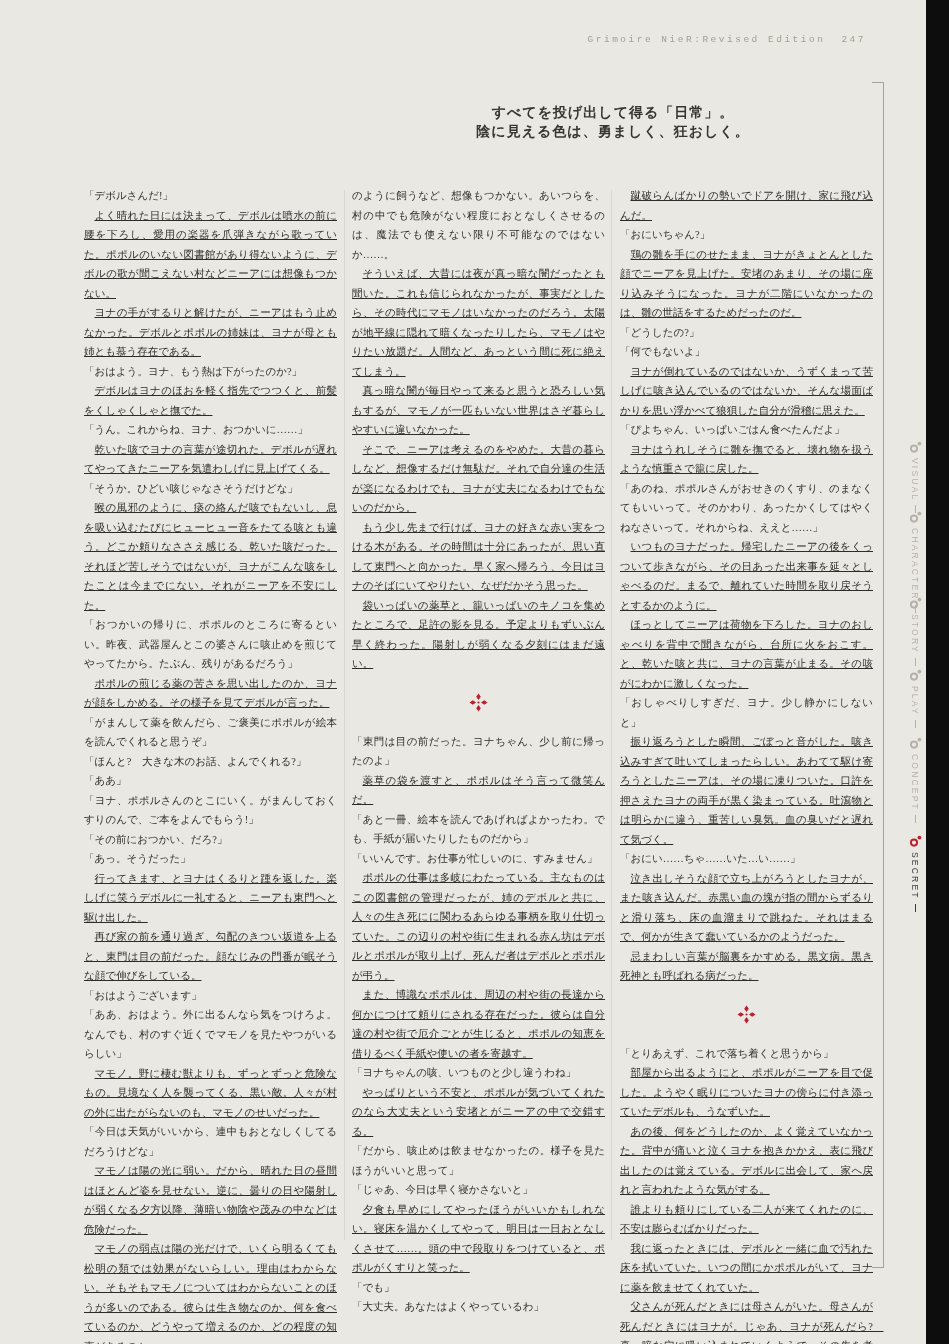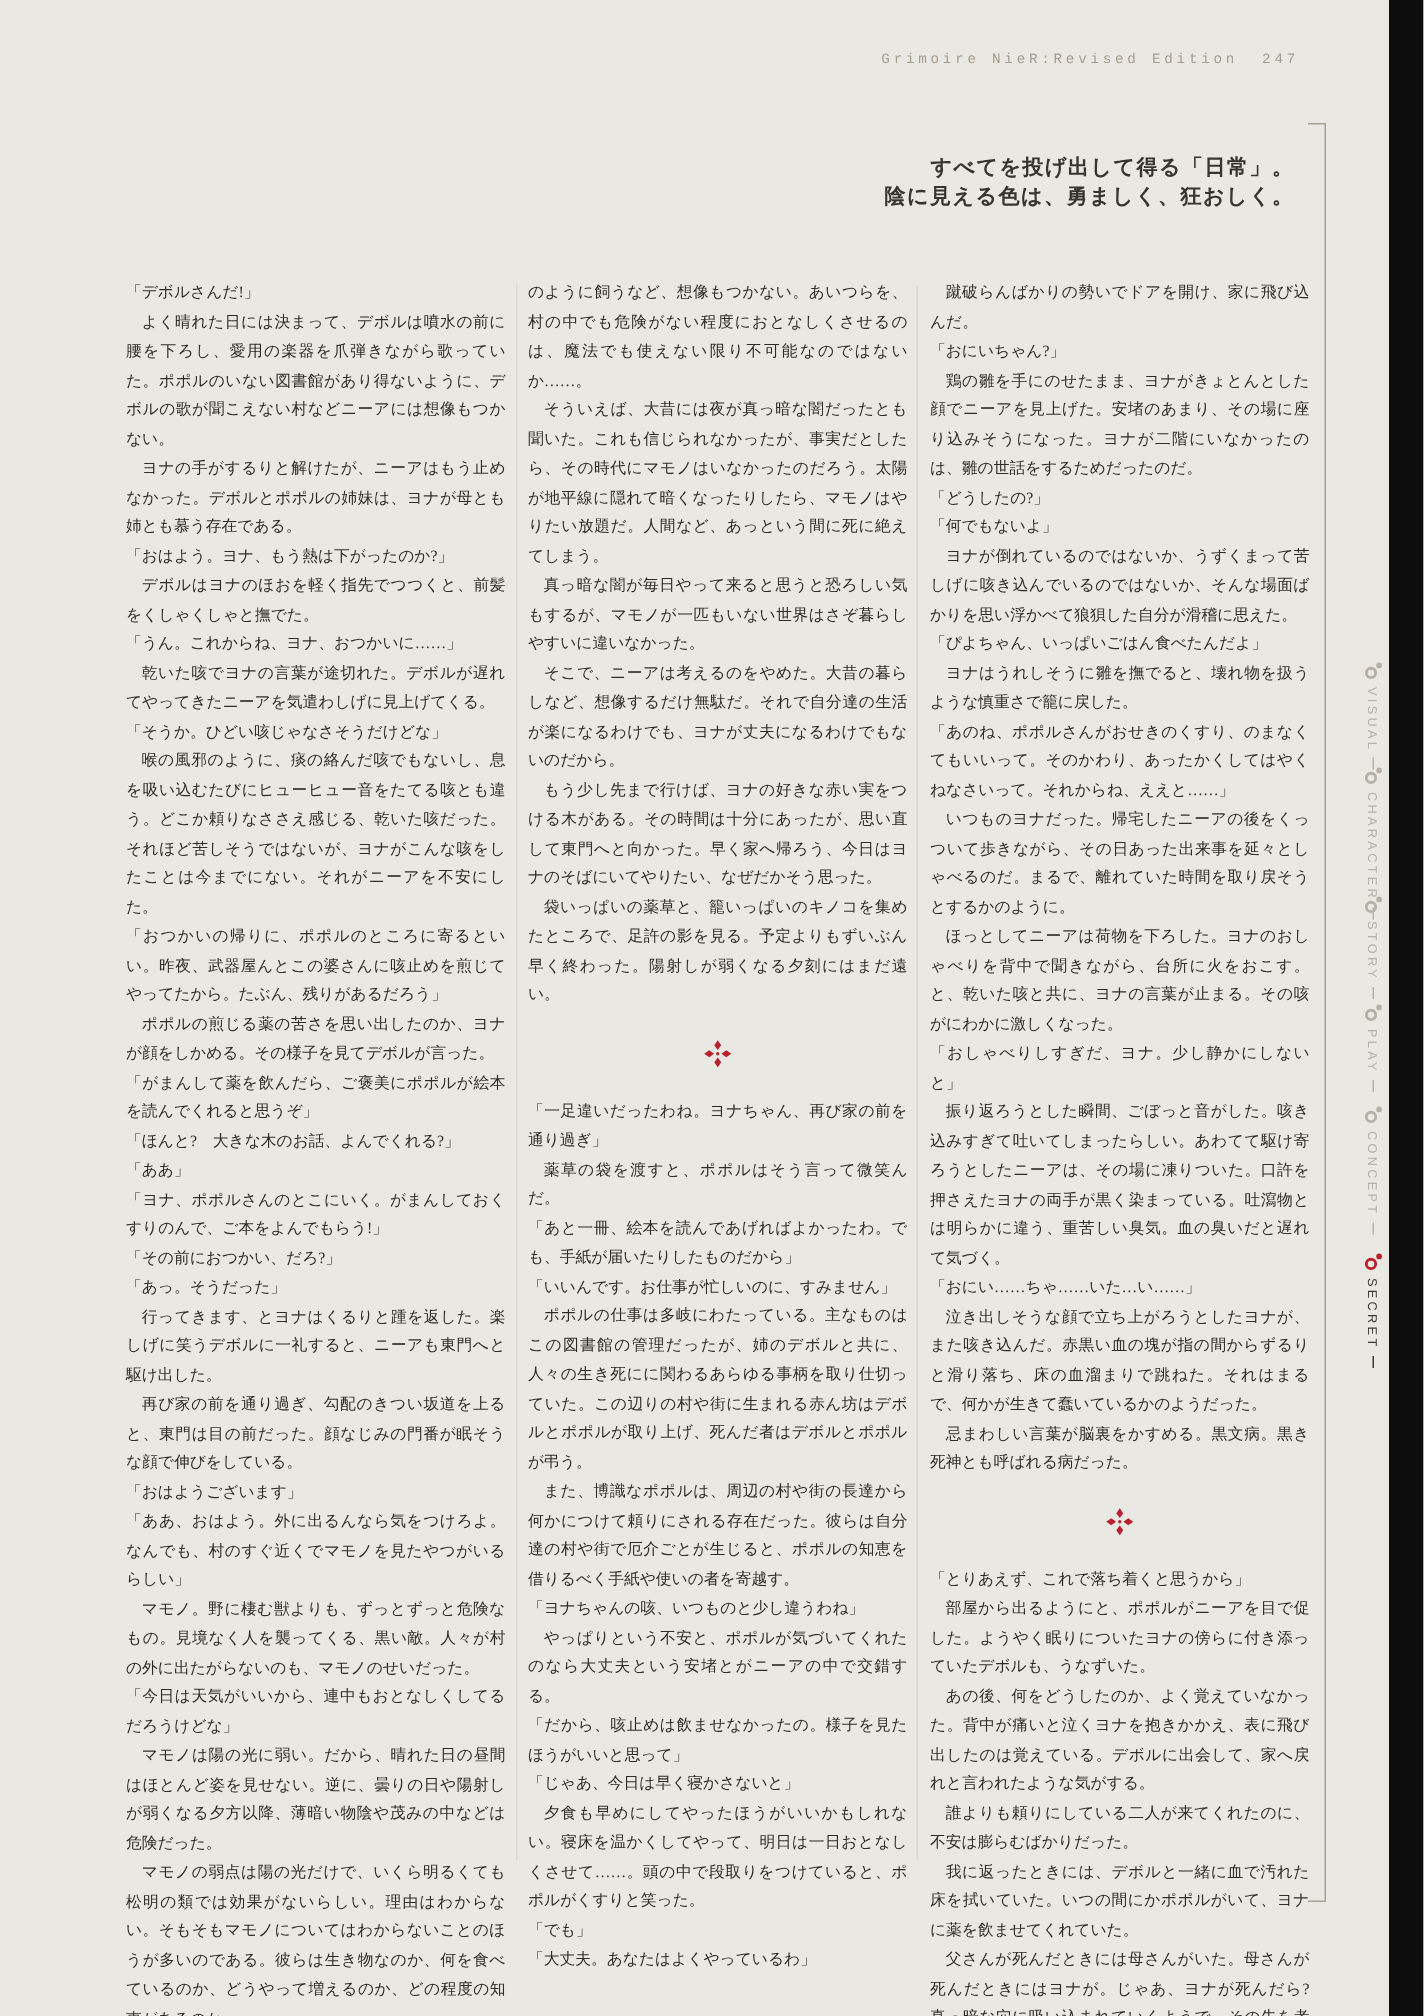--- a/index.html
+++ b/index.html
@@ -13,41 +13,41 @@
     position:absolute;top:34px;left:366px;width:500px;
     text-align:right;
     font-family:Liberation Mono, monospace;
     font-size:9.5px;letter-spacing:2.5px;color:#a59d90;
     white-space:nowrap;
   }
   .hgap{display:inline-block;width:16px;}
   
   .tagline{
     position:absolute;top:103px;left:363px;width:500px;
-    text-align:right;font-weight:bold;
+    text-align:center;font-weight:bold;
     font-size:14px;line-height:19px;letter-spacing:1px;color:#38342f;
   }
   
   .bracket{
     position:absolute;left:872px;top:82px;width:12px;height:1186px;
     border-top:1px solid #a8a195;border-right:1px solid #a8a195;border-bottom:1px solid #a8a195;
     box-sizing:border-box;
   }
   
   .vline{position:absolute;top:190px;height:1050px;width:1px;background:rgba(110,100,85,0.12);}
   .vline1{left:344px;} .vline2{left:611px;}
   
   .col{
     position:absolute;top:186px;width:253px;
     font-size:10.5px;line-height:19.5px;color:#2e2c29;
     text-align:justify;
   }
   #col1{left:84px;} #col2{left:352px;} #col3{left:620px;}
   .col p{margin:0;}
-  .col p.p{text-indent:1em;}
+  .col p.p{text-indent:1em;text-decoration:underline;}
   .col p.d,.col p.c{text-indent:0;}
   .orn{height:58px;display:flex;align-items:center;justify-content:center;}
   
   #sidebar{position:absolute;left:0;top:0;width:949px;height:1344px;pointer-events:none;}
   .tab{
     position:absolute;left:903px;width:24px;
     display:flex;flex-direction:column;align-items:center;
     color:#b6b1a7;
   }
   .tab .tlabel{
@@ -112,21 +112,21 @@
     <p class="p">袋いっぱいの薬草と、籠いっぱいのキノコを集めたところで、足許の影を見る。予定よりもずいぶん早く終わった。陽射しが弱くなる夕刻にはまだ遠い。</p>
     <div class="orn">
       <svg width="19" height="19" viewBox="0 0 19 19" fill="#bb202d">
         <path d="M9.5 0.5 L11.8 3.8 L9.5 7 L7.2 3.8 Z"></path>
         <path d="M9.5 12 L11.8 15.2 L9.5 18.5 L7.2 15.2 Z"></path>
         <path d="M0.5 9.5 L3.8 7.2 L7 9.5 L3.8 11.8 Z"></path>
         <path d="M12 9.5 L15.2 7.2 L18.5 9.5 L15.2 11.8 Z"></path>
         <circle cx="9.5" cy="9.5" r="1.1"></circle>
       </svg>
     </div>
-    <p class="d">「一足違いだったわね。ヨナちゃん、再び家の前を通り過ぎ」</p>
+    <p class="d">「東門は目の前だった。ヨナちゃん、少し前に帰ったのよ」</p>
     <p class="p">薬草の袋を渡すと、ポポルはそう言って微笑んだ。</p>
     <p class="d">「あと一冊、絵本を読んであげればよかったわ。でも、手紙が届いたりしたものだから」</p>
     <p class="d">「いいんです。お仕事が忙しいのに、すみません」</p>
     <p class="p">ポポルの仕事は多岐にわたっている。主なものはこの図書館の管理だったが、姉のデボルと共に、人々の生き死にに関わるあらゆる事柄を取り仕切っていた。この辺りの村や街に生まれる赤ん坊はデボルとポポルが取り上げ、死んだ者はデボルとポポルが弔う。</p>
     <p class="p">また、博識なポポルは、周辺の村や街の長達から何かにつけて頼りにされる存在だった。彼らは自分達の村や街で厄介ごとが生じると、ポポルの知恵を借りるべく手紙や使いの者を寄越す。</p>
     <p class="d">「ヨナちゃんの咳、いつものと少し違うわね」</p>
     <p class="p">やっぱりという不安と、ポポルが気づいてくれたのなら大丈夫という安堵とがニーアの中で交錯する。</p>
     <p class="d">「だから、咳止めは飲ませなかったの。様子を見たほうがいいと思って」</p>
     <p class="d">「じゃあ、今日は早く寝かさないと」</p>
     <p class="p">夕食も早めにしてやったほうがいいかもしれない。寝床を温かくしてやって、明日は一日おとなしくさせて……。頭の中で段取りをつけていると、ポポルがくすりと笑った。</p>

